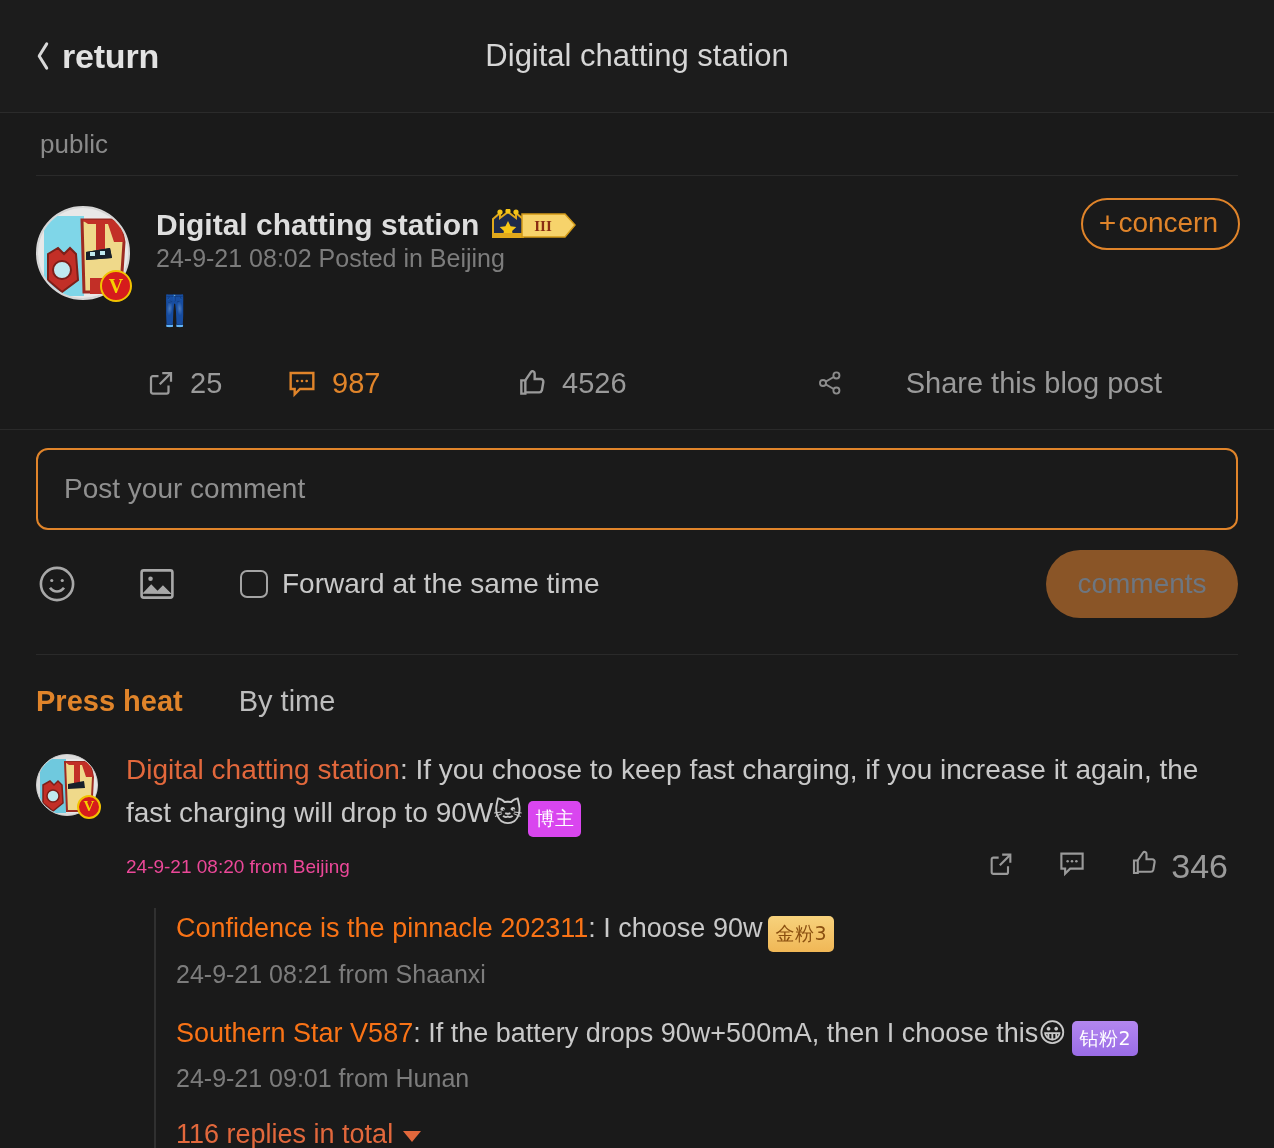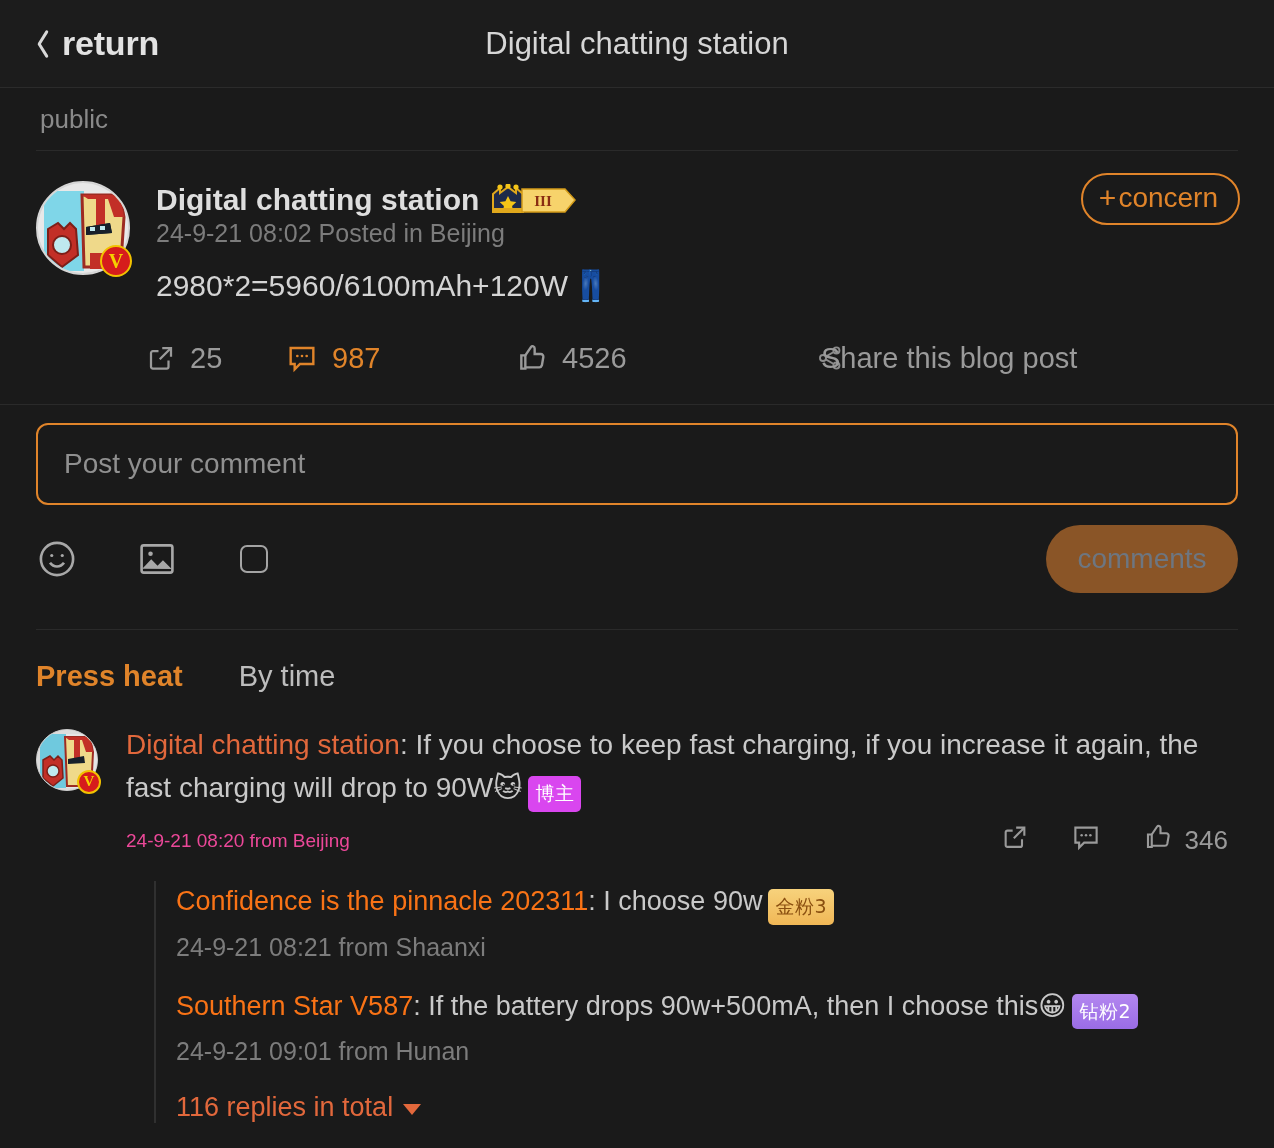--- a/index.html
+++ b/index.html
@@ -7,21 +7,21 @@
     width: 1274px;
     height: 1148px;
     background: #1a1a1a;
     font-family: "Liberation Sans", sans-serif;
     overflow: hidden;
   }
 
   
   .topbar {
     position: relative;
-    height: 88px;
+    height: 113px;
     background: #1c1c1c;
     border-bottom: 1px solid #2b2b2b;
     display: flex;
     align-items: center;
   }
   .back-btn {
     display: flex;
     align-items: center;
     gap: 12px;
     margin-left: 28px;
@@ -176,21 +176,21 @@
     display: flex;
     align-items: center;
     gap: 14px;
     color: #9a9a9a;
     font-size: 29px;
     cursor: pointer;
   }
   .act.a-share   { width: 250px; padding-left: 110px; text-align: center; }
   .act.a-comment { width: 230px; color: #e0842a; }
   .act.a-like    { width: 300px; }
-  .act.a-forward { flex: 1; justify-content: flex-start; padding-right: 76px; gap: 1px; }
+  .act.a-forward { flex: 1; justify-content: space-between; padding-right: 76px; gap: 1px; }
   .act .ic { display: flex; align-items: center; }
 
   
   .composer { padding: 18px 36px 16px 36px; }
   .composer-box {
     height: 82px;
     border: 2px solid #e0842a;
     border-radius: 12px;
     display: flex;
     align-items: center;
@@ -322,21 +322,21 @@
   .c-time {
     font-size: 19px;
     color: #ec4899;
   }
   .c-actions {
     margin-left: auto;
     display: flex;
     align-items: center;
     gap: 42px;
     color: #9a9a9a;
-    font-size: 26px;
+    font-size: 34px;
   }
   .c-actions .ca { display: flex; align-items: center; gap: 12px; cursor: pointer; }
 
   
   .replies {
     margin-left: 28px;
     margin-top: 22px;
     border-left: 2px solid #303030;
     padding-left: 20px;
   }
@@ -428,21 +428,20 @@
             <circle cx="25" cy="3" r="2.6" fill="#f5c518"></circle>
             <path d="M17 12 l2.6 5.2 5.7 .8 -4.2 4 1 5.7 -5.1 -2.7 -5.1 2.7 1 -5.7 -4.2 -4 5.7 -.8 Z" fill="#f5c518"></path>
             <rect x="2" y="24" width="30" height="4" fill="#e0a81c"></rect>
             <path d="M31 5 L74 5 L84 16 L74 28 L31 28 Z" fill="#f7d36b" stroke="#d39b19" stroke-width="1.5"></path>
             <text x="52" y="22" font-family="Liberation Serif, serif" font-size="15" font-weight="bold" fill="#8a2c12" text-anchor="middle">III</text>
           </svg>
         </span>
       </div>
       <div class="post-time">24-9-21 08:02 Posted in Beijing</div>
       <div class="post-body">
-        <span>2980*2=5960/6100mAh+120W</span>
         <span class="emoji">👖</span>
       </div>
     </div>
   </div>
 </div>
 
 <div class="action-bar">
   <div class="act a-share">
     <span class="ic">
       <svg width="30" height="30" viewBox="0 0 24 24" fill="none" stroke="#9a9a9a" stroke-width="1.8">
@@ -508,20 +507,21 @@
     <span class="tool-image">
       <svg width="42" height="42" viewBox="0 0 24 24" fill="none" stroke="#a8a8a8" stroke-width="1.5">
         <rect x="3.2" y="4.2" width="17.6" height="15.6" rx="1.2"></rect>
         <circle cx="8.3" cy="9" r="1.3" fill="#a8a8a8" stroke="none"></circle>
         <path d="M3.6 17.6l5.1-5.4 3.6 3.7 3.1-3.2 5 5z" fill="#a8a8a8" stroke="none"></path>
       </svg>
     </span>
 
     <span class="fwd-check">
       <span class="chk-box"></span>
+      <span class="fwd-label">Forward at the same time</span>
     </span>
 
     <button class="submit-btn">comments</button>
   </div>
 </div>
 <div class="composer-rule"></div>
 
 <div class="sort-tabs">
   <span class="tab active">Press heat</span>
   <span class="tab">By time</span>

